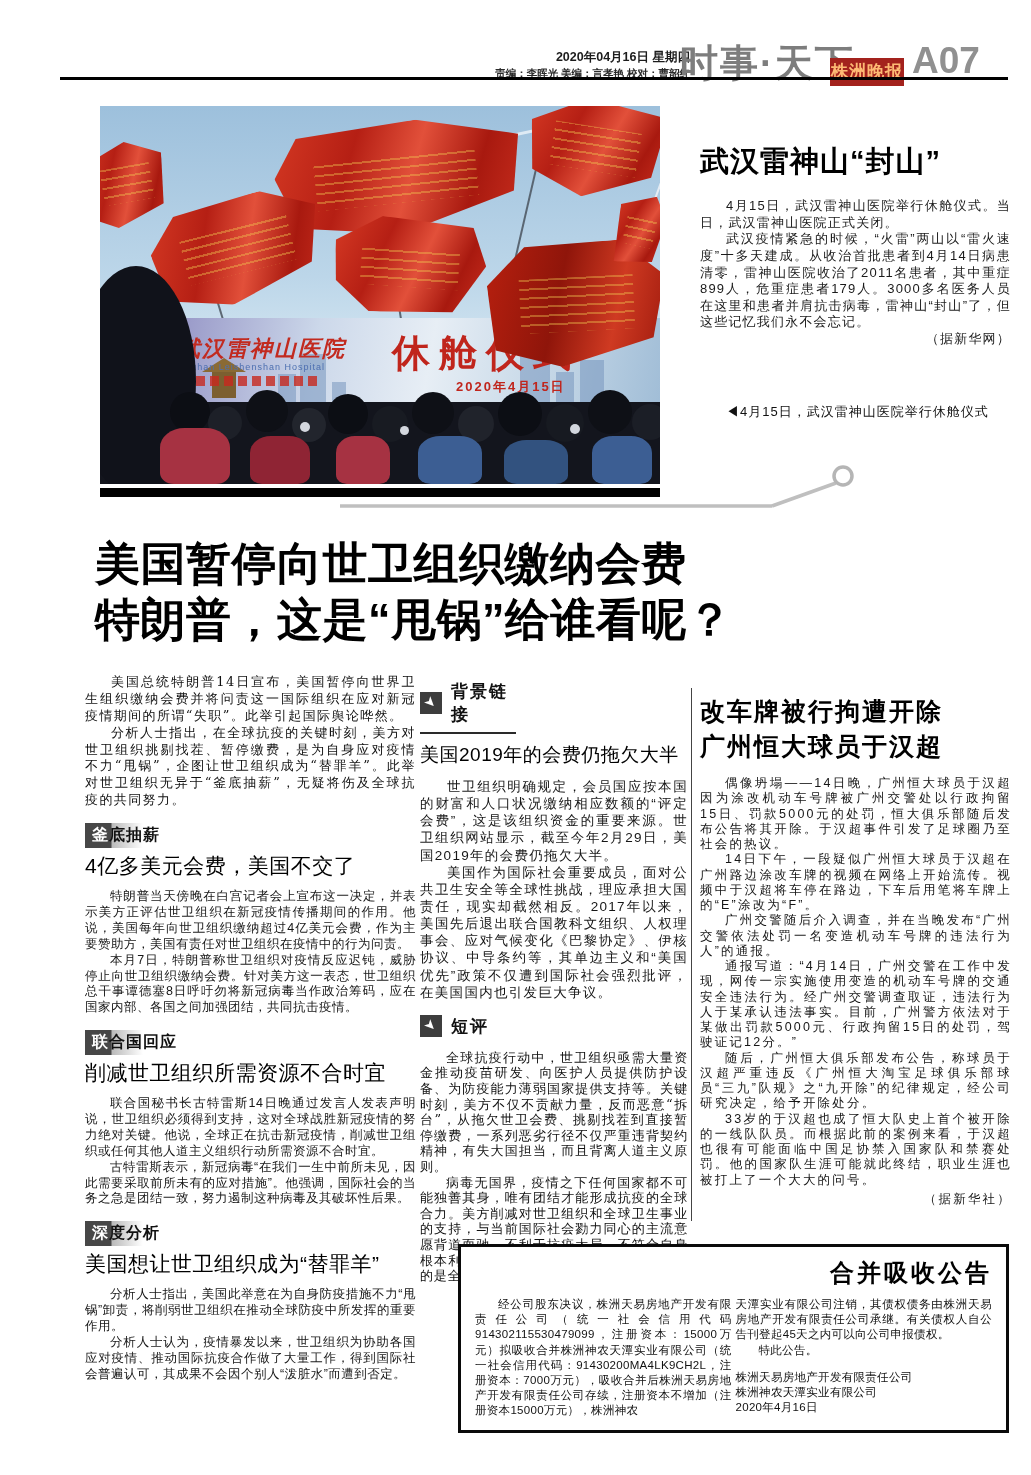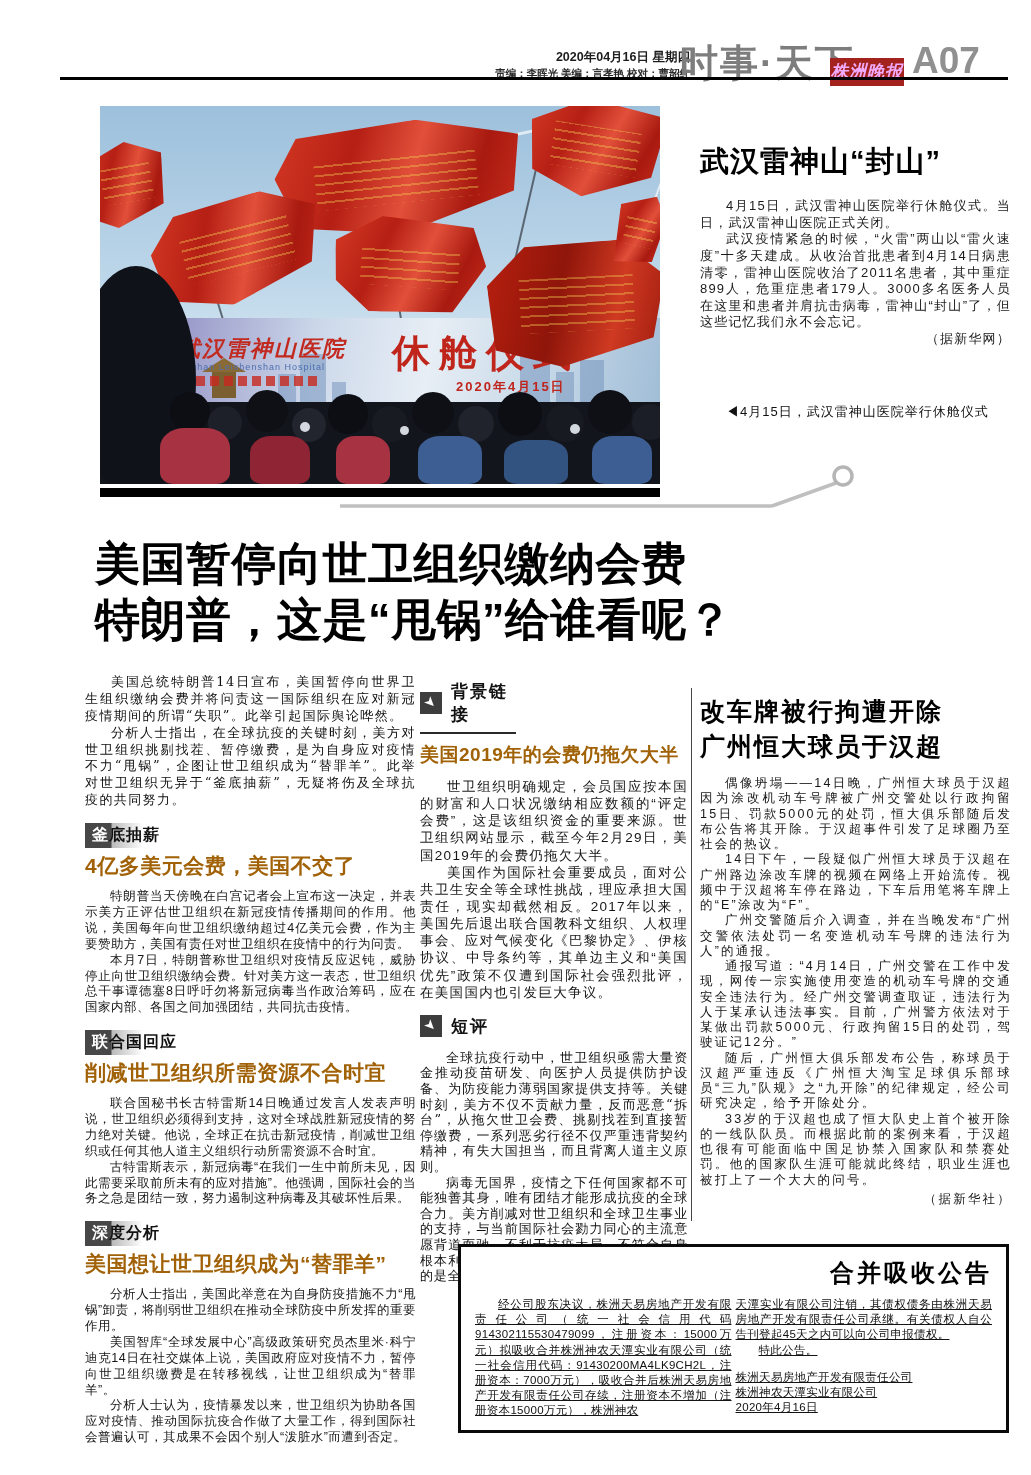--- a/index.html
+++ b/index.html
@@ -6,22 +6,22 @@
   .page{position:relative;width:1031px;height:1475px;margin:16px auto;background:#fff;overflow:hidden;
         font-family:"Liberation Sans",sans-serif;color:#141414;}
   .abs{position:absolute;}
 
   
   .hairline{left:60px;top:61px;width:948px;height:3px;background:#000;}
   .date-block{left:400px;top:34px;width:290px;text-align:right;line-height:1.25;}
   .date-line{font-size:12.5px;font-weight:bold;color:#1c1c1c;}
   .credits{font-size:10.5px;font-weight:bold;color:#2a2a2a;margin-top:1px;}
   .section-title{left:680px;top:22px;font-size:38px;font-weight:800;color:#7d7d7d;letter-spacing:2px;}
-  .masthead{left:830px;top:42px;width:74px;height:28px;background:#a3221d;color:#f0abfc;
-            font-weight:bold;font-style:italic;font-size:17px;line-height:28px;text-align:center;letter-spacing:1px;}
+  .masthead{left:830px;top:42px;width:74px;height:28px;background:#a3221d;color:#fdba74;
+            font-weight:bold;font-size:17px;line-height:28px;text-align:center;letter-spacing:1px;}
   .page-num{left:912px;top:24px;font-size:37px;font-weight:700;color:#909090;}
 
   
   .photo{left:100px;top:90px;width:560px;height:378px;overflow:hidden;background:linear-gradient(180deg,#9dc0dc 0%,#bcd6e9 45%,#dcebf4 75%,#e9f2f7 100%);}
   .photo-bar{left:100px;top:472px;width:560px;height:9px;background:#000;}
   .contrail{position:absolute;left:330px;top:24px;width:200px;height:3px;background:rgba(255,255,255,.65);transform:rotate(-12deg);}
   .flag{position:absolute;background:linear-gradient(112deg,#d63a24 0%,#b51f14 32%,#e2503a 55%,#a8190f 78%,#c92f1f 100%);}
   .flag::after{content:'';position:absolute;inset:28% 18%;background:repeating-linear-gradient(0deg,transparent 0 7px,rgba(240,200,80,.4) 7px 9px);}
   .f1{left:170px;top:16px;width:252px;height:112px;transform:rotate(-6deg);clip-path:polygon(2% 40%,12% 6%,60% 0%,100% 22%,96% 72%,50% 100%,10% 86%);}
   .f2{left:428px;top:-6px;width:135px;height:98px;transform:rotate(9deg);clip-path:polygon(0 30%,40% 0,100% 8%,94% 70%,45% 100%,6% 80%);}
@@ -72,42 +72,42 @@
 
   .lead p{margin:0;font-family:"DejaVu Serif",serif;font-size:13px;line-height:1.3;letter-spacing:1.4px;text-align:justify;text-indent:2em;color:#111;}
   .body p{margin:0;font-size:12.5px;line-height:1.27;letter-spacing:0.5px;text-align:justify;text-indent:2em;color:#161616;}
 
   .sec-tag{margin:13px 0 3px;}
   .sec-tag-text{position:relative;display:inline-block;z-index:0;font-size:16px;font-weight:800;color:#111;
                 padding:3px 10px 3px 7px;letter-spacing:1px;}
   .sec-tag-text::before{content:'';position:absolute;left:0;top:1px;bottom:1px;width:58px;z-index:-1;
                 background:linear-gradient(90deg,#474747 0 26px,rgba(140,140,140,.6) 27px,rgba(200,200,200,0) 100%);}
   .sec-tag-text::first-letter{color:#fff;}
-  .subhead{font-size:21px;font-weight:700;letter-spacing:0.5px;color:#a16207;margin:2px 0 9px;}
+  .subhead{font-size:21px;font-weight:400;letter-spacing:0.5px;color:#000000;margin:2px 0 9px;}
 
   .mini-head{display:flex;align-items:center;gap:9px;font-size:17px;font-weight:800;color:#111;
              padding-bottom:6px;letter-spacing:2px;}
   .mini-head.underlined{border-bottom:2px solid #2a2a2a;width:96px;}
   .mini-icon{flex:0 0 auto;width:22px;height:22px;background:#3d3d3d;color:#fff;display:flex;align-items:center;justify-content:center;font-size:12px;}
   .mini-icon span{transform:rotate(45deg);display:block;font-weight:bold;}
   .col2 .subhead{font-size:19px;margin:8px 0 10px;}
   .col2 .body p{font-size:13.5px;letter-spacing:1.3px;line-height:1.27;}
   .commentary{margin-top:6px;}
   .commentary p{margin:0;font-family:"DejaVu Serif",serif;font-size:13px;letter-spacing:0.8px;line-height:1.2;text-align:justify;text-indent:2em;color:#111;}
   .src-inline{float:right;font-family:"Liberation Sans",sans-serif;}
 
   .col3-title{font-size:25px;font-weight:900;line-height:1.4;letter-spacing:2px;color:#000;}
   .col3 .body{margin-top:12px;}
   .col3 .body p{font-size:12.5px;letter-spacing:2.2px;line-height:1.22;}
   .col3 .src-right{margin-top:4px;font-size:12.5px;letter-spacing:2px;}
 
   
   .notice{left:458px;top:1228px;width:551px;border:3px solid #0a0a0a;box-sizing:border-box;padding:8px 14px 12px;background:#fff;}
   .notice-title{text-align:right;font-size:24px;font-weight:900;letter-spacing:3px;color:#000000;margin:2px 0 8px;}
-  .notice-cols{display:flex;gap:4px;text-decoration:underline;}
+  .notice-cols{display:flex;gap:4px;}
   .notice-col{flex:1;font-size:11.5px;line-height:1.32;letter-spacing:0.3px;text-align:justify;color:#111;}
   .notice-col p{margin:0;}
   .indent{text-indent:2em;}
   .sig{text-align:left;text-indent:0;}
   .sig-block{margin-top:12px;}
 </style>
 </head>
 <body>
 
 <div class="page">
@@ -222,21 +222,20 @@
       <p>联合国秘书长古特雷斯14日晚通过发言人发表声明说，世卫组织必须得到支持，这对全球战胜新冠疫情的努力绝对关键。他说，全球正在抗击新冠疫情，削减世卫组织或任何其他人道主义组织行动所需资源不合时宜。</p>
       <p>古特雷斯表示，新冠病毒“在我们一生中前所未见，因此需要采取前所未有的应对措施”。他强调，国际社会的当务之急是团结一致，努力遏制这种病毒及其破坏性后果。</p>
     </div>
 
     <div class="sec-tag">
       <span class="sec-tag-text">深度分析</span>
     </div>
     <div class="subhead">美国想让世卫组织成为“替罪羊”</div>
     <div class="body">
       <p>分析人士指出，美国此举意在为自身防疫措施不力“甩锅”卸责，将削弱世卫组织在推动全球防疫中所发挥的重要作用。</p>
-      <p>美国智库“全球发展中心”高级政策研究员杰里米·科宁迪克14日在社交媒体上说，美国政府应对疫情不力，暂停向世卫组织缴费是在转移视线，让世卫组织成为“替罪羊”。</p>
       <p>分析人士认为，疫情暴发以来，世卫组织为协助各国应对疫情、推动国际抗疫合作做了大量工作，得到国际社会普遍认可，其成果不会因个别人“泼脏水”而遭到否定。</p>
     </div>
   </div>
 
   <div class="abs col2">
     <div class="mini-head underlined">
       <span class="mini-icon">
           <span>➤</span>
         </span>
       <span>背景链接</span>

